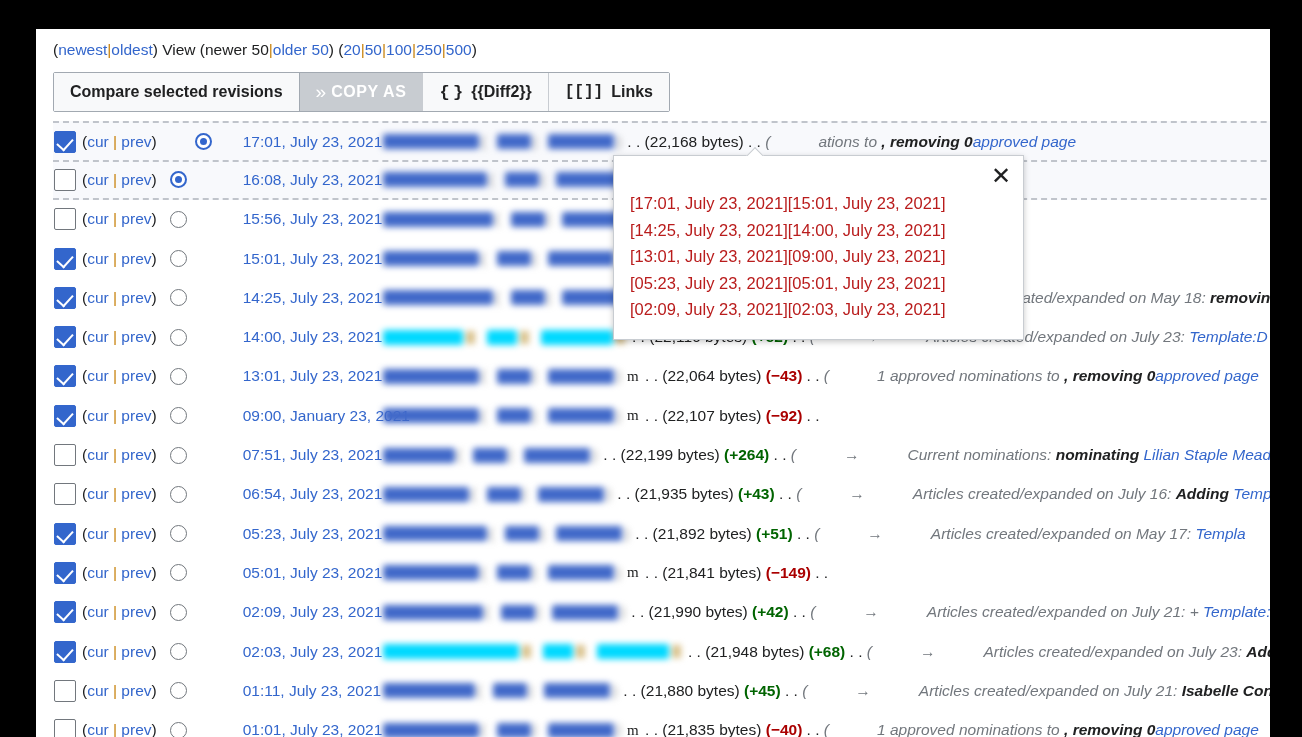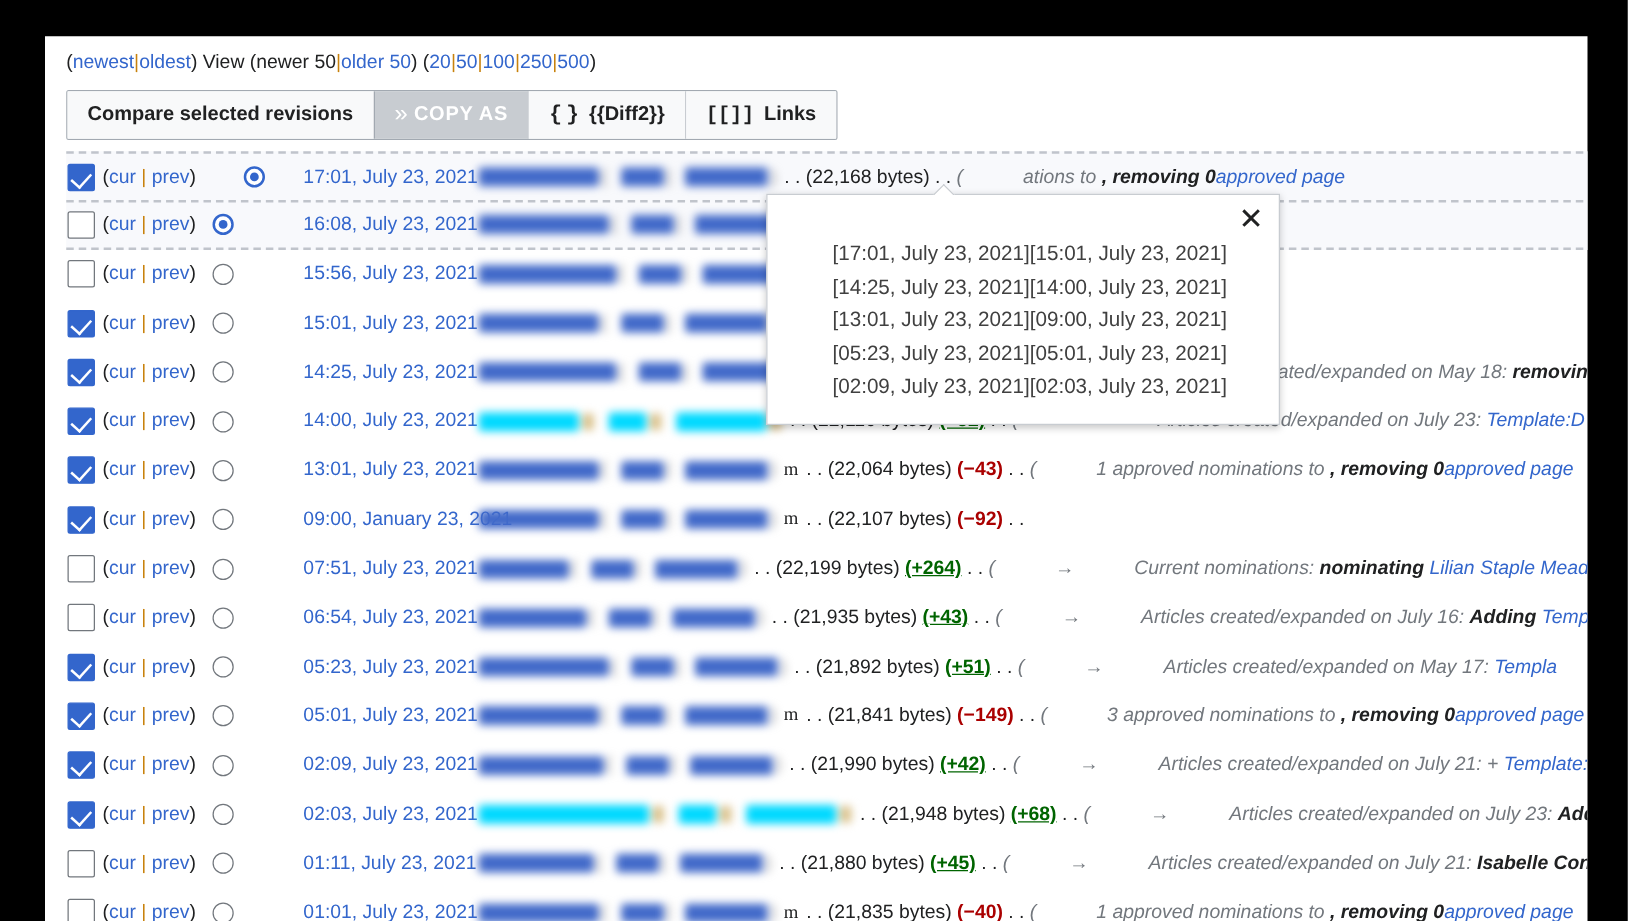--- a/index.html
+++ b/index.html
@@ -162,21 +162,21 @@
     display:inline-block; height: 15px; border-radius:2px;
     background:#4169c9; margin-left:9px;
   }
   .user .upar { color:#888; margin:0 2px; }
   .user.hl .uname, .user.hl .utalk, .user.hl .ucontribs { background: #00d9ff; }
   .user.hl .upar { background:#d9c18a; color:transparent; width:9px; display:inline-block; height:13px; margin:0 3px;}
 
   .minor { font-family: "Liberation Serif", serif; font-size: 15px; color:#202122; margin:0 2px 0 4px;}
   .dots { color:#202122; }
   .bytes { color:#202122; }
-  .pos { color:#006400; font-weight: bold; text-decoration: underline; }
+  .pos { color:#006400; font-weight: bold; }
   .neg { color:#aa0000; font-weight: bold; }
   .comment { font-style: italic; color:#72777d; }
   .comment .sec { color:#72777d;margin-left:48px; }
   .comment b { color:#202122; font-weight: bold; font-style: italic;}
   .comment a { color:#3366cc; text-decoration:none; font-style: italic;}
   .tail a { color:#3366cc; text-decoration:none; font-style:normal; }
   .tail { color:#202122; font-style: normal; }
   .tail .bar { color:#c8820d; }
 
   
@@ -215,21 +215,21 @@
     color: #202122;
     cursor: pointer;
     font-weight: 300;
   }
   .popup .plist {
     margin-top: 18px;
     font-size: 16.5px;
     line-height: 26.5px;
     color: #3366cc;
   }
-  .popup .plist a { color: #404040; text-decoration:none; cursor:pointer;margin-left:36px; }
+  .popup .plist a { color: #b91c1c; text-decoration:none; cursor:pointer; }
 </style>
 </head>
 <body>
 
 <div id="viewport">
   <div id="page">
 
     <div class="navline">
       <span class="plain">(</span><a>newest</a><span class="sep">|</span><a>oldest</a><span class="plain">)</span>
       <span class="plain">View</span>
@@ -466,21 +466,20 @@
           <span class="user">
             <span class="uname" style="width:96px"></span>
             <span class="upar">(</span>
             <span class="utalk" style="width:34px"></span>
             <span class="upar">|</span>
             <span class="ucontribs" style="width:66px"></span>
             <span class="upar">)</span>
           </span>
           <span class="minor">m</span>
           <span><span class="dots">&nbsp;. .&nbsp;</span><span class="bytes">(21,841 bytes)</span> <span class="neg">(−149)</span><span class="dots">&nbsp;. .&nbsp;</span></span>
-          <span class="comment">(<span class="sec">3 approved nominations to </span><b>, removing 0</b><a>approved page</a></span>
         </li>
         <li>
           <div class="cb on"></div>
           <span class="curprev"><span>(</span><a>cur</a><span class="bar"> | </span><a>prev</a><span>)</span></span>
           <span class="rd-slot" style="width: 56px; flex: 0 0 56px; padding-left: 13px;">
             <span class="rd"></span>
           </span>
           <span class="ts-slot"><a class="ts">02:09, July 23, 2021</a></span>
           <span class="user">
             <span class="uname" style="width:100px"></span>

